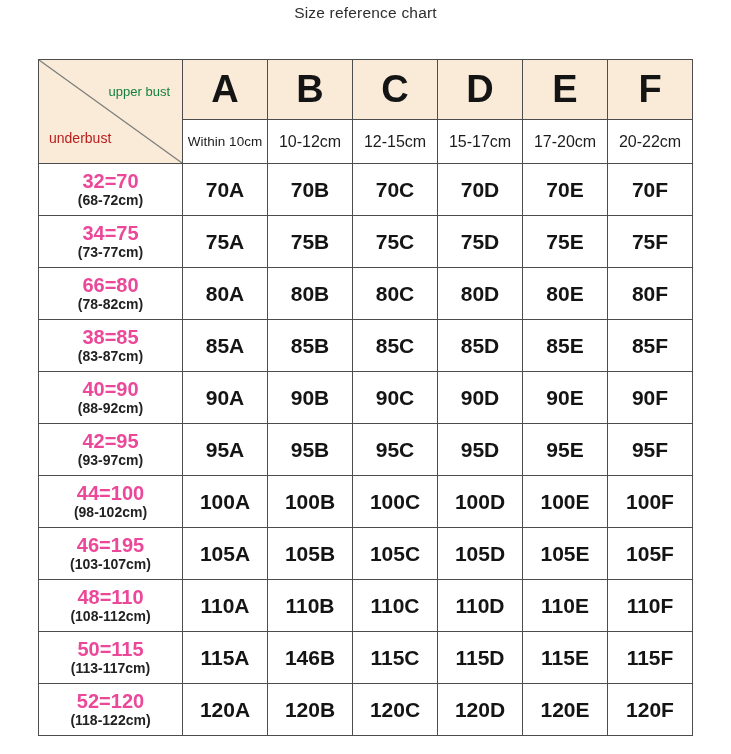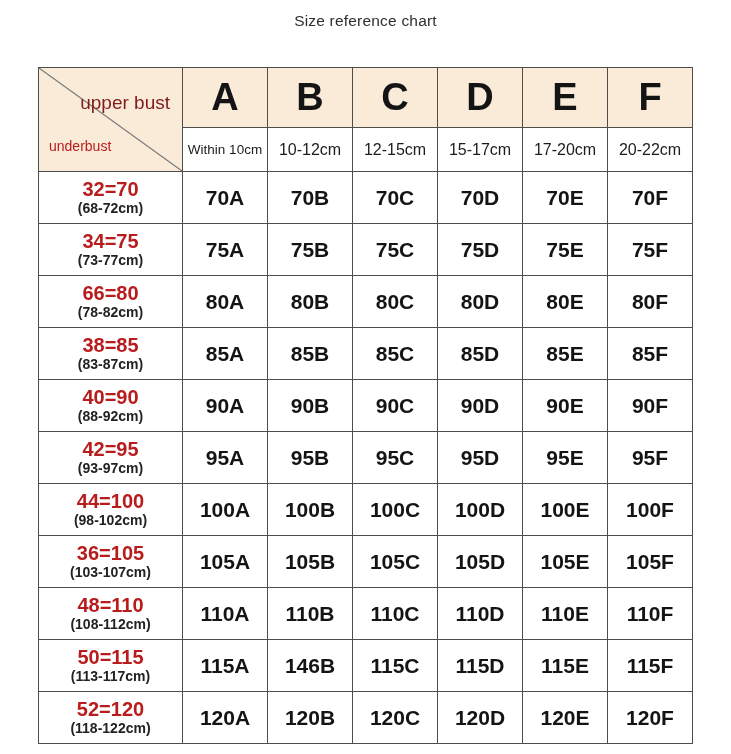--- a/index.html
+++ b/index.html
@@ -9,21 +9,21 @@
     background: #ffffff;
   }
   body {
     width: 731px;
     height: 754px;
     font-family: "Liberation Sans", sans-serif;
     color: #1c1c1c;
     overflow: hidden;
   }
   .page-title {
-    padding-top: 12px;
+    padding-top: 4px;
     text-align: center;
     font-size: 15.5px;
     font-weight: 400;
     color: #2e2e2e;
     letter-spacing: 0.2px;
   }
   table.size-table {
     border-collapse: collapse;
     table-layout: fixed;
     margin: 37px 0 0 38px;
@@ -44,23 +44,23 @@
   .corner-cell svg {
     position: absolute;
     inset: 0;
     width: 100%;
     height: 100%;
   }
   .corner-upper {
     position: absolute;
     top: 24px;
     right: 12px;
-    font-size: 19px;
-    font-weight: 400;
-    color: #7f1d1d;
+    font-size: 13px;
+    font-weight: 400;
+    color: #15803d;
   }
   .corner-lower {
     position: absolute;
     bottom: 17px;
     left: 10px;
     font-size: 14px;
     font-weight: 400;
     color: #b91c1c;
   }
   .letter-cell {
@@ -76,21 +76,21 @@
     font-size: 16px;
     font-weight: 400;
     color: #1c1c1c;
   }
   .range-cell.small { font-size: 13.5px; }
   .row-label-cell { height: 52px; }
   .row-size {
     font-size: 20px;
     font-weight: 700;
     line-height: 1.15;
-    color: #b91c1c;
+    color: #ec4899;
   }
   .row-range {
     font-size: 14px;
     font-weight: 700;
     color: #222222;
     line-height: 1.1;
   }
   .size-cell {
     font-size: 21px;
     font-weight: 700;
@@ -208,21 +208,21 @@
         </th>
         <td class="size-cell">100A</td>
         <td class="size-cell">100B</td>
         <td class="size-cell">100C</td>
         <td class="size-cell">100D</td>
         <td class="size-cell">100E</td>
         <td class="size-cell">100F</td>
       </tr>
       <tr>
         <th class="row-label-cell">
-          <div class="row-size">36=105</div>
+          <div class="row-size">46=195</div>
           <div class="row-range">(103-107cm)</div>
         </th>
         <td class="size-cell">105A</td>
         <td class="size-cell">105B</td>
         <td class="size-cell">105C</td>
         <td class="size-cell">105D</td>
         <td class="size-cell">105E</td>
         <td class="size-cell">105F</td>
       </tr>
       <tr>

